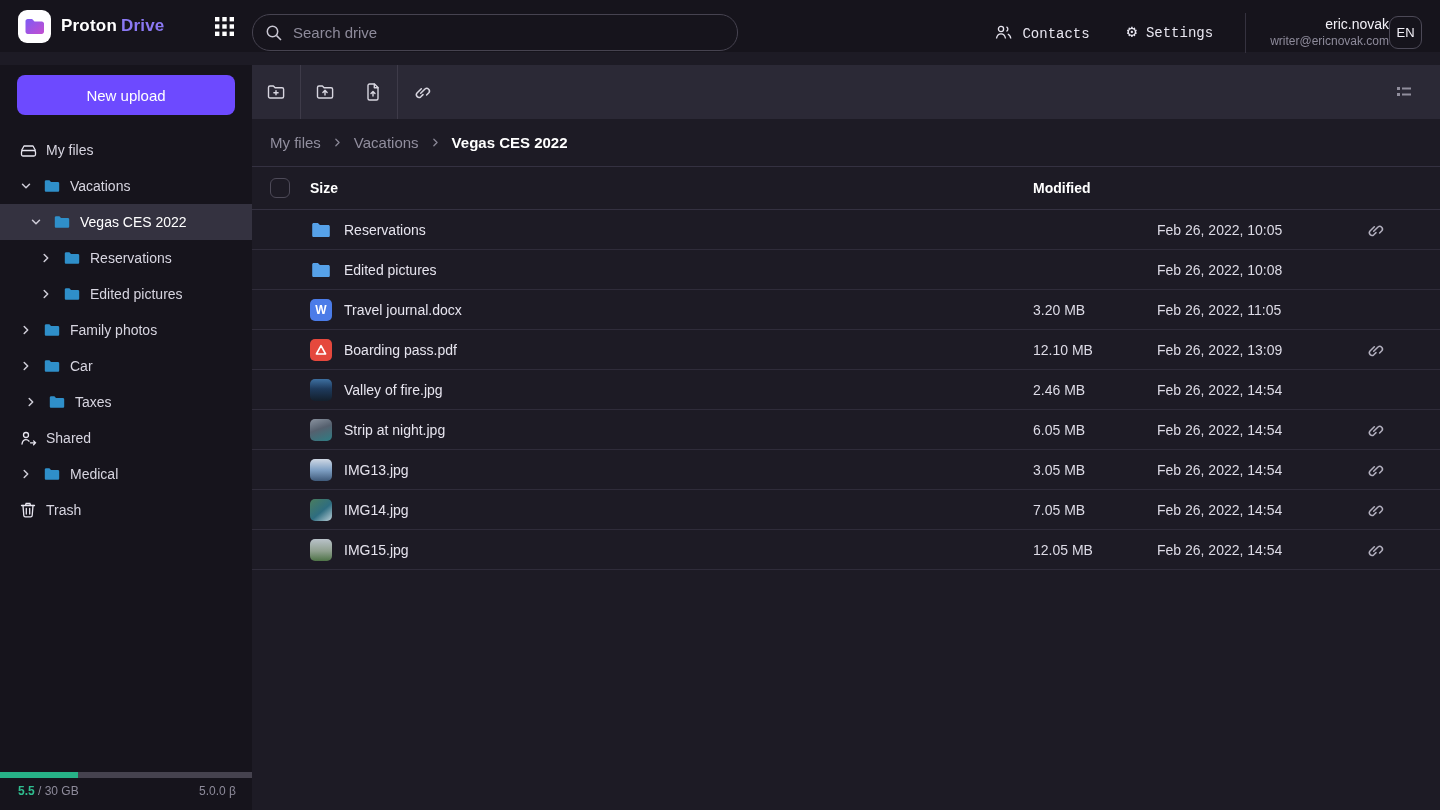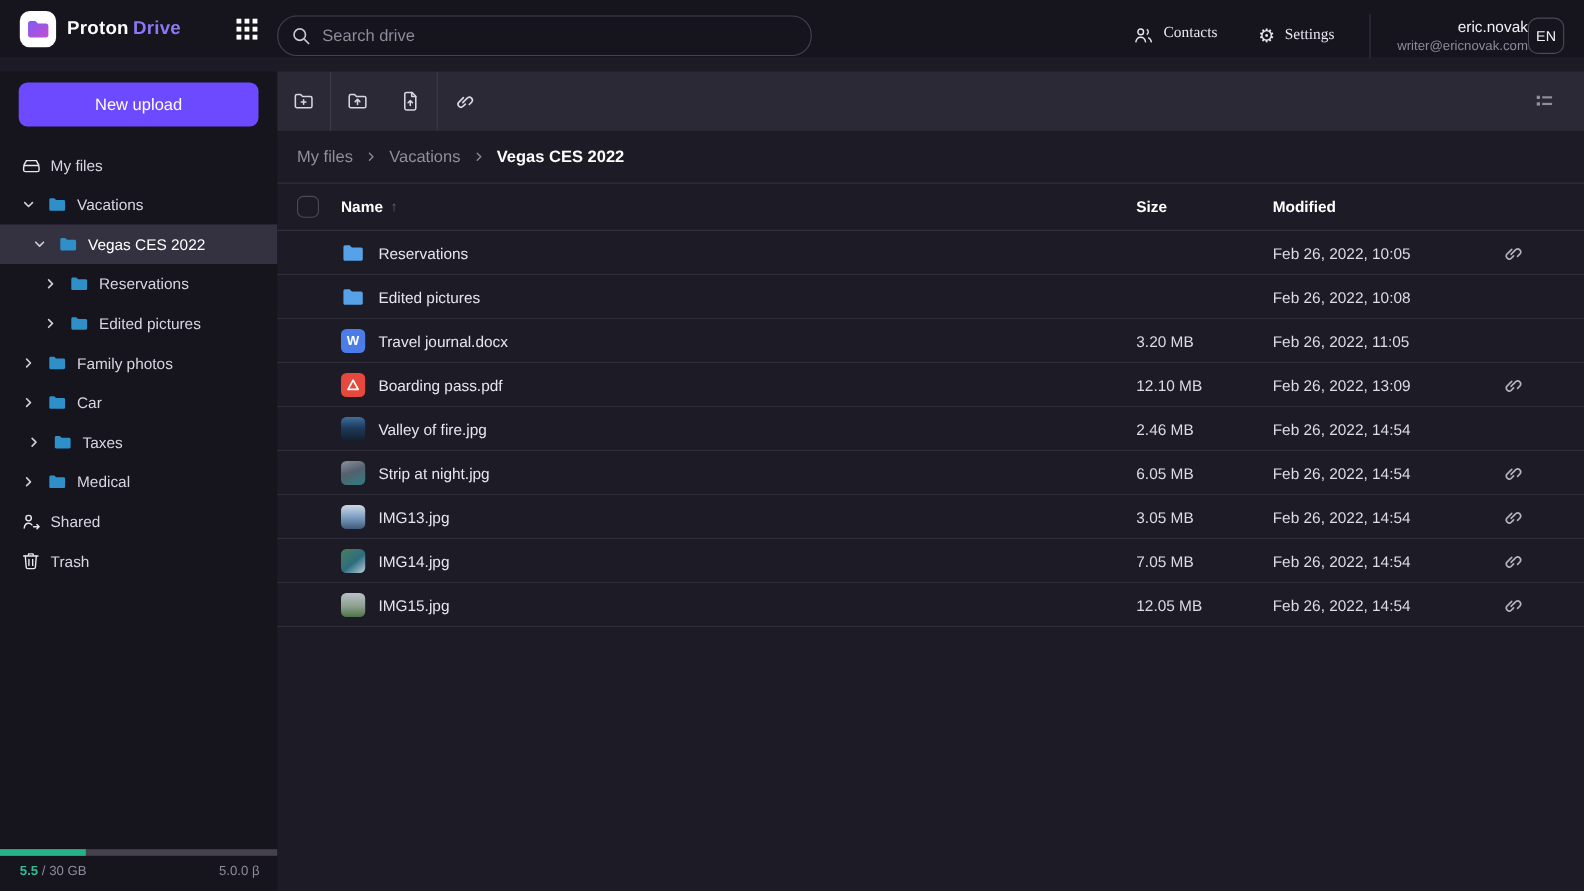--- a/index.html
+++ b/index.html
@@ -18,22 +18,22 @@
   .brand-text { font-size:17px; font-weight:bold; letter-spacing:.2px; color:#ffffff; white-space:nowrap; }
   .brand-text .drive { color:#8b79f4; margin-left:4px; }
   .grid-btn { margin-left:22px; background:none; border:none; cursor:pointer; padding:4px; }
   .search { position:absolute; left:252px; top:14px; width:486px; height:37px;
     border:1px solid #464350; border-radius:18px; display:flex; align-items:center;
     padding:0 12px; gap:10px; background:#16141c; }
   .search input { background:transparent; border:none; outline:none; color:#e8e6f0;
     font-size:15px; width:100%; font-family:inherit; }
   .search input::placeholder { color:#8e8b9b; }
   .top-right { position:absolute; right:18px; top:0; height:65px; display:flex; align-items:center; }
-  .tb-btn { display:flex; align-items:flex-start; gap:9px; background:none; border:none;
-    color:#e8e6f0; font-size:14px; font-family:Liberation Serif, serif; cursor:pointer; }
+  .tb-btn { display:flex; align-items:flex-end; gap:9px; background:none; border:none;
+    color:#e8e6f0; font-size:14px; font-family:Liberation Mono, monospace; cursor:pointer; }
   .tb-sep { width:1px; height:40px; background:#35323f; margin:0 24px 0 32px; }
   .user-block { text-align:right; line-height:1.25; }
   .user-name { font-size:14px; color:#f2f0f7; }
   .user-email { font-size:12px; color:#8e8b9b; }
   .en-btn { width:33px; height:33px; border:1px solid #4c4957; border-radius:9px;
     background:transparent; color:#f2f0f7; font-size:13px; font-family:inherit; cursor:pointer; }
   .gear-glyph { font-size:17px; line-height:1; color:#e8e6f0; }
   
   .sidebar { position:absolute; top:65px; left:0; width:252px; bottom:0;
     background:#16141c; z-index:2; }
@@ -251,41 +251,41 @@
           </svg>
         </span>
         <span class="sicon">
           <svg width="18" height="18" viewBox="0 0 18 18">
             <path d="M1.8 4.6c0-.7.6-1.3 1.3-1.3h3.3l1.6 1.6h6.9c.7 0 1.3.6 1.3 1.3v7.2c0 .7-.6 1.3-1.3 1.3H3.1c-.7 0-1.3-.6-1.3-1.3z" fill="#2f8fc9"></path>
           </svg>
         </span>
         <span>Taxes</span>
       </div>
       <div class="snav-item" style="padding-left: 18px;">
-        <span class="chev">
-          <svg width="12" height="12" viewBox="0 0 12 12" fill="none" stroke="#cfcdd8" stroke-width="1.5" stroke-linecap="round" stroke-linejoin="round">
-            <path d="M4.2 2.5 7.7 6l-3.5 3.5"></path>
-          </svg>
-        </span>
-        <span class="sicon">
-          <svg width="18" height="18" viewBox="0 0 18 18">
-            <path d="M1.8 4.6c0-.7.6-1.3 1.3-1.3h3.3l1.6 1.6h6.9c.7 0 1.3.6 1.3 1.3v7.2c0 .7-.6 1.3-1.3 1.3H3.1c-.7 0-1.3-.6-1.3-1.3z" fill="#2f8fc9"></path>
-          </svg>
-        </span>
-        <span>Medical</span>
-      </div>
-      <div class="snav-item" style="padding-left: 18px;">
         <span class="sicon">
           <svg width="19" height="19" viewBox="0 0 19 19" fill="none" stroke="#e8e6f0" stroke-width="1.3" stroke-linecap="round">
             <circle cx="7" cy="6" r="2.5"></circle>
             <path d="M3 15c.4-2.8 2-4.4 4-4.4 1.2 0 2.3.6 3 1.6"></path>
             <path d="M11.5 13.8h5 M14.6 11.9l1.9 1.9-1.9 1.9"></path>
           </svg>
         </span>
         <span>Shared</span>
+      </div>
+      <div class="snav-item" style="padding-left: 18px;">
+        <span class="chev">
+          <svg width="12" height="12" viewBox="0 0 12 12" fill="none" stroke="#cfcdd8" stroke-width="1.5" stroke-linecap="round" stroke-linejoin="round">
+            <path d="M4.2 2.5 7.7 6l-3.5 3.5"></path>
+          </svg>
+        </span>
+        <span class="sicon">
+          <svg width="18" height="18" viewBox="0 0 18 18">
+            <path d="M1.8 4.6c0-.7.6-1.3 1.3-1.3h3.3l1.6 1.6h6.9c.7 0 1.3.6 1.3 1.3v7.2c0 .7-.6 1.3-1.3 1.3H3.1c-.7 0-1.3-.6-1.3-1.3z" fill="#2f8fc9"></path>
+          </svg>
+        </span>
+        <span>Medical</span>
       </div>
       <div class="snav-item" style="padding-left: 18px;">
         <span class="sicon">
           <svg width="18" height="18" viewBox="0 0 18 18" fill="none" stroke="#e8e6f0" stroke-width="1.3" stroke-linecap="round">
             <path d="M2.5 4.5h13 M6.5 4.2l.6-1.7h3.8l.6 1.7"></path>
             <path d="M4 4.5l.8 10c.05.8.7 1.4 1.5 1.4h5.4c.8 0 1.45-.6 1.5-1.4l.8-10"></path>
             <path d="M7.3 7.5v5.5 M10.7 7.5v5.5"></path>
           </svg>
         </span>
         <span>Trash</span>
@@ -365,24 +365,20 @@
           <path d="M4.2 2.5 7.7 6l-3.5 3.5"></path>
         </svg>
       </span>
       <span class="crumb current">Vegas CES 2022</span>
     </div>
 
   <div class="thead">
     <div>
         <div class="checkbox"></div>
       </div>
-    <div class="th-name">
-      <span>Name</span>
-      <span class="sort-arrow">↑</span>
-    </div>
     <div>Size</div>
     <div>Modified</div>
     <div></div>
   </div>
 
   <div id="rows">
   <div class="trow">
     <div></div>
     <div class="cell-name">
       <span class="ficon">

